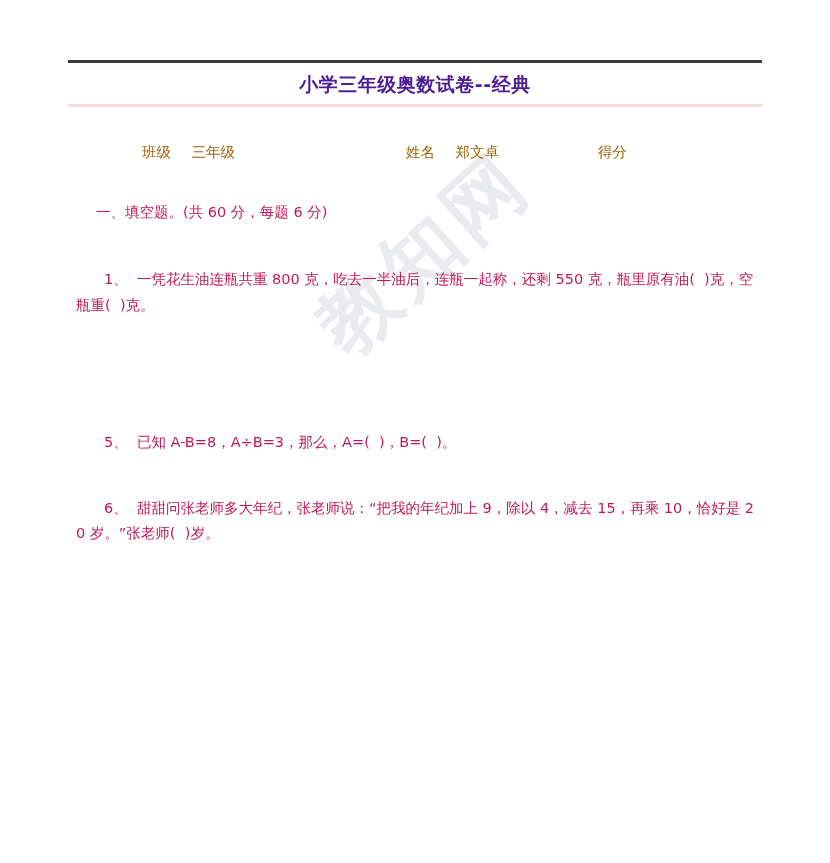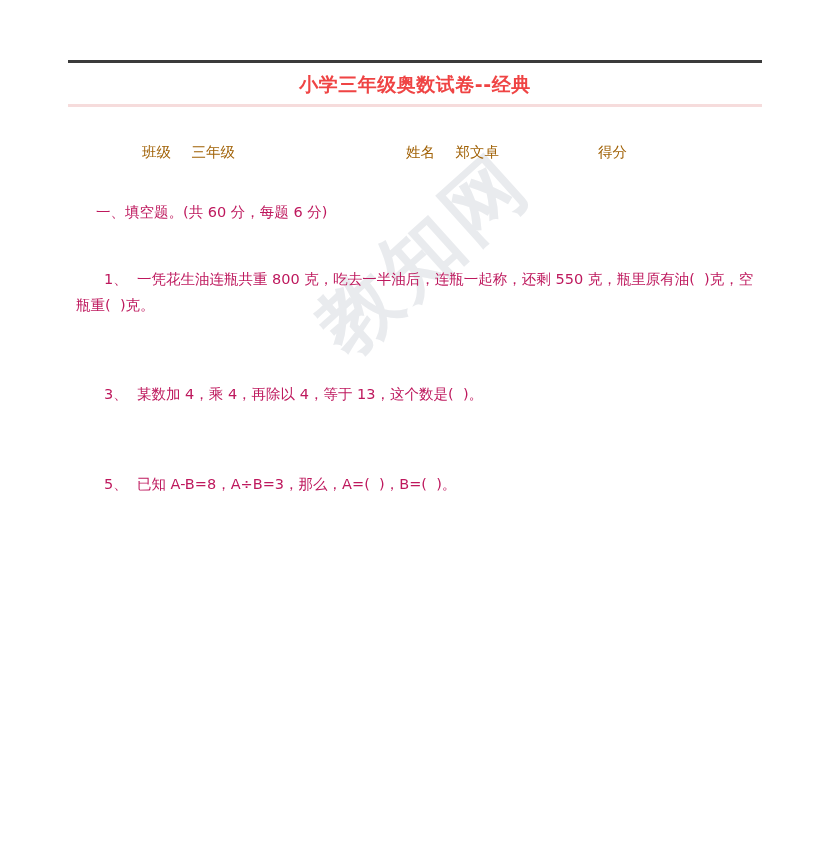--- a/index.html
+++ b/index.html
@@ -76,21 +76,21 @@
   }
 
   .doc-title {
     position: absolute;
     left: 0;
     top: 72px;
     width: 830px;
     text-align: center;
     font-size: 19px;
     font-weight: 700;
-    color: #ef4444;
+    color: #4c1d95;
     letter-spacing: 0.5px;
   }
 
   
   .info-row {
     position: absolute;
     left: 68px;
     top: 143px;
     width: 694px;
     height: 22px;
@@ -167,27 +167,27 @@
     <div class="body-text">
 
       <p class="section-heading">一、填空题。(共 60 分，每题 6 分)</p>
 
       <div class="spacer-lg"></div>
       <p class="question">1、  一凭花生油连瓶共重 800 克，吃去一半油后，连瓶一起称，还剩 550 克，瓶里原有油(  )克，空瓶重(  )克。</p>
 
       <div class="spacer-md"></div>
 
       <div class="spacer-md"></div>
-      <p class="question">3、  某数加 4，乘 4，再除以 4，等于 13，这个数是(  )。</p>
 
       <div class="spacer-md"></div>
 
       <div class="spacer-md"></div>
       <p class="question">5、  已知 A-B=8，A÷B=3，那么，A=(  )，B=(  )。</p>
 
       <div class="spacer-md"></div>
+      <p class="question">6、  甜甜问张老师多大年纪，张老师说：“把我的年纪加上 9，除以 4，减去 15，再乘 10，恰好是 20 岁。”张老师(  )岁。</p>
 
       <div class="spacer-md"></div>
 
     </div>
 
   </div>
 </div>
 
 </body></html>

